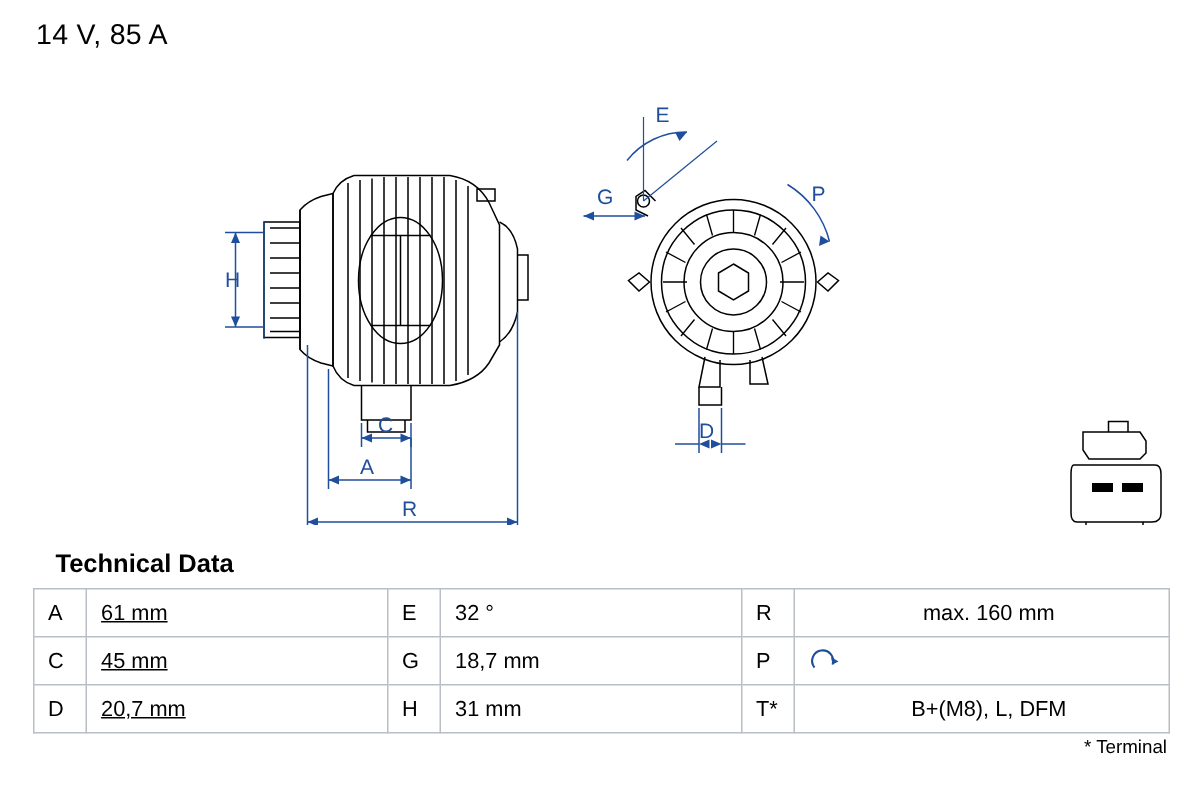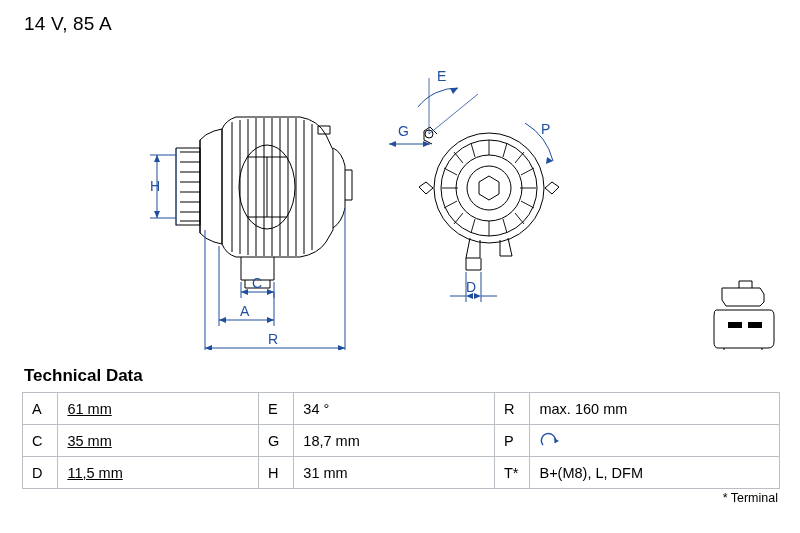--- a/index.html
+++ b/index.html
@@ -30,21 +30,21 @@
   }
   .drawing-area {
     position: absolute;
     left: 0;
     top: 30px;
     width: 800px;
     height: 320px;
   }
   .tech-title {
     position: absolute;
-    left: 24px;
+    left: 37px;
     top: 366px;
     font-size: 17px;
     font-weight: bold;
   }
   table.tech {
     position: absolute;
     left: 22px;
     top: 392px;
     width: 758px;
     border-collapse: collapse;
@@ -56,21 +56,21 @@
     padding: 0 0 0 9px;
     vertical-align: middle;
     white-space: nowrap;
   }
   td.key {
     width: 26px;
     padding-left: 9px;
   }
   td.val-a { width: 196px; text-decoration: underline; }
   td.val-b { width: 196px; }
-  td.val-c { width: 245px; }
+  td.val-c { width: 245px; text-align: center; }
   .footnote {
     position: absolute;
     right: 22px;
     top: 491px;
     font-size: 12.5px;
   }
   svg { display: block; }
 </style>
 </head>
 <body>
@@ -218,42 +218,42 @@
   </div>
 
   <div class="tech-title">Technical Data</div>
 
   <table class="tech">
     <tbody>
       <tr>
         <td class="key">A</td>
         <td class="val-a">61 mm</td>
         <td class="key">E</td>
-        <td class="val-b">34 °</td>
+        <td class="val-b">32 °</td>
         <td class="key">R</td>
         <td class="val-c">max. 160 mm</td>
       </tr>
       <tr>
         <td class="key">C</td>
-        <td class="val-a">35 mm</td>
+        <td class="val-a">45 mm</td>
         <td class="key">G</td>
         <td class="val-b">18,7 mm</td>
         <td class="key">P</td>
         <td class="val-c">
           <span>
             <svg width="22" height="18" viewBox="0 0 22 18" style="vertical-align:middle">
               <path d="M4 13 A 7 7 0 1 1 16 11" fill="none" stroke="#1f4e9c" stroke-width="1.4"></path>
               <path d="M16 11 l-1 -5 l5 3 z" fill="#1f4e9c"></path>
             </svg>
           </span>
         </td>
       </tr>
       <tr>
         <td class="key">D</td>
-        <td class="val-a">11,5 mm</td>
+        <td class="val-a">20,7 mm</td>
         <td class="key">H</td>
         <td class="val-b">31 mm</td>
         <td class="key">T*</td>
         <td class="val-c">B+(M8), L, DFM</td>
       </tr>
     </tbody>
   </table>
 
   <div class="footnote">* Terminal</div>
 

